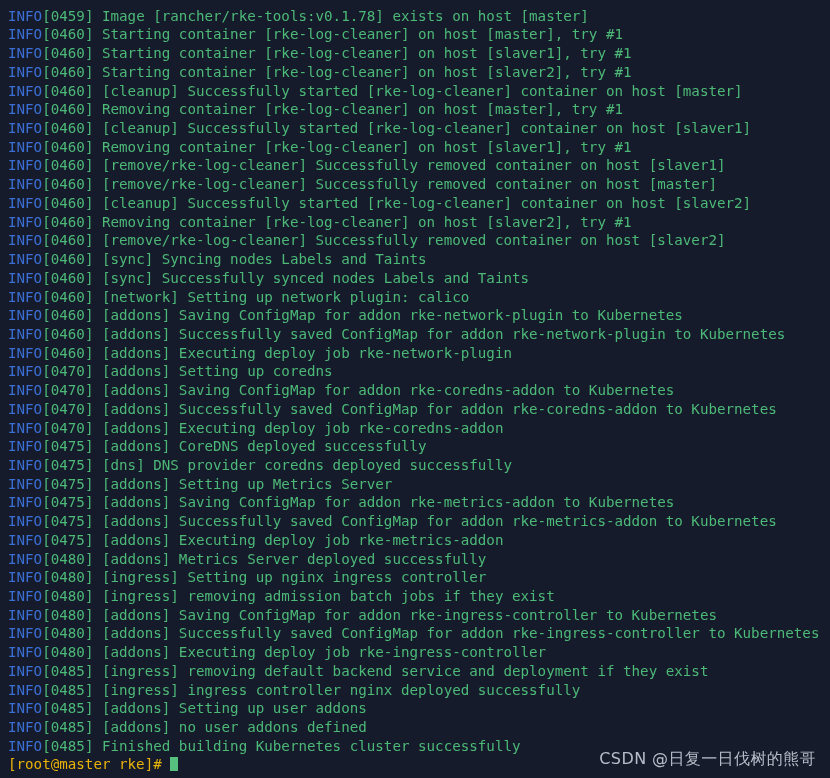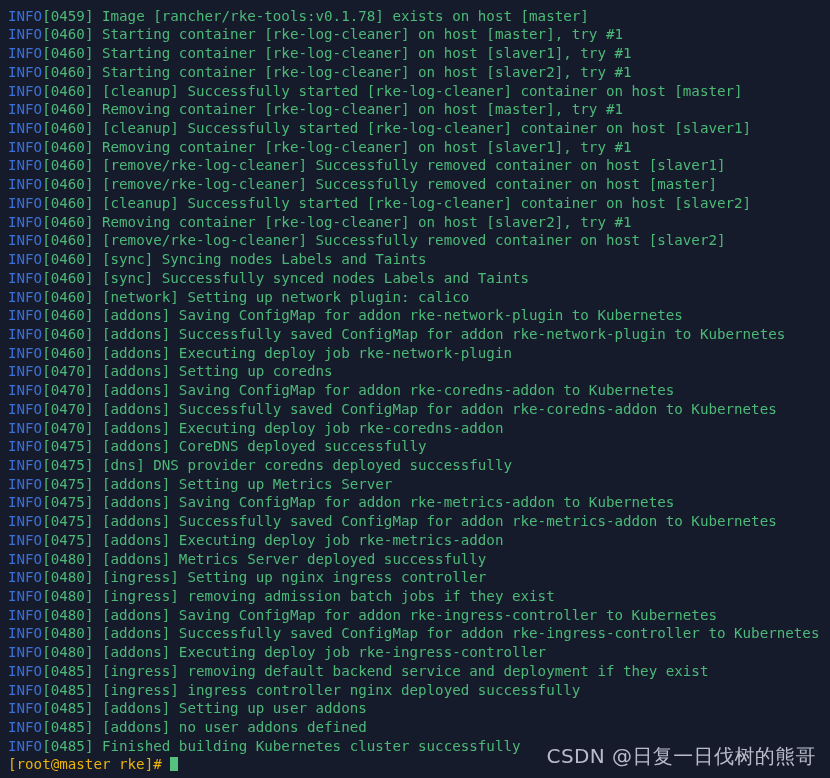--- a/index.html
+++ b/index.html
@@ -44,21 +44,21 @@
     height: 14px;
     background: #56c07f;
     vertical-align: -2px;
   }
   #watermark {
     position: absolute;
     right: 14px;
     bottom: 8px;
     color: #c6cad6;
     font-family: "DejaVu Sans", "Liberation Sans", sans-serif;
-    font-size: 20px;
+    font-size: 16px;
     letter-spacing: 0.4px;
     opacity: 0.92;
     white-space: nowrap;
   }
 </style>
 </head>
 <body>
 
 <div id="terminal">
   <div id="log"><div class="line"><span class="msg">&nbsp;</span></div><div class="line"><span class="lvl">INFO</span><span class="msg">[0459]</span><span class="msg"> Image [rancher/rke-tools:v0.1.78] exists on host [master]</span></div><div class="line"><span class="lvl">INFO</span><span class="msg">[0460]</span><span class="msg"> Starting container [rke-log-cleaner] on host [master], try #1</span></div><div class="line"><span class="lvl">INFO</span><span class="msg">[0460]</span><span class="msg"> Starting container [rke-log-cleaner] on host [slaver1], try #1</span></div><div class="line"><span class="lvl">INFO</span><span class="msg">[0460]</span><span class="msg"> Starting container [rke-log-cleaner] on host [slaver2], try #1</span></div><div class="line"><span class="lvl">INFO</span><span class="msg">[0460]</span><span class="msg"> [cleanup] Successfully started [rke-log-cleaner] container on host [master]</span></div><div class="line"><span class="lvl">INFO</span><span class="msg">[0460]</span><span class="msg"> Removing container [rke-log-cleaner] on host [master], try #1</span></div><div class="line"><span class="lvl">INFO</span><span class="msg">[0460]</span><span class="msg"> [cleanup] Successfully started [rke-log-cleaner] container on host [slaver1]</span></div><div class="line"><span class="lvl">INFO</span><span class="msg">[0460]</span><span class="msg"> Removing container [rke-log-cleaner] on host [slaver1], try #1</span></div><div class="line"><span class="lvl">INFO</span><span class="msg">[0460]</span><span class="msg"> [remove/rke-log-cleaner] Successfully removed container on host [slaver1]</span></div><div class="line"><span class="lvl">INFO</span><span class="msg">[0460]</span><span class="msg"> [remove/rke-log-cleaner] Successfully removed container on host [master]</span></div><div class="line"><span class="lvl">INFO</span><span class="msg">[0460]</span><span class="msg"> [cleanup] Successfully started [rke-log-cleaner] container on host [slaver2]</span></div><div class="line"><span class="lvl">INFO</span><span class="msg">[0460]</span><span class="msg"> Removing container [rke-log-cleaner] on host [slaver2], try #1</span></div><div class="line"><span class="lvl">INFO</span><span class="msg">[0460]</span><span class="msg"> [remove/rke-log-cleaner] Successfully removed container on host [slaver2]</span></div><div class="line"><span class="lvl">INFO</span><span class="msg">[0460]</span><span class="msg"> [sync] Syncing nodes Labels and Taints</span></div><div class="line"><span class="lvl">INFO</span><span class="msg">[0460]</span><span class="msg"> [sync] Successfully synced nodes Labels and Taints</span></div><div class="line"><span class="lvl">INFO</span><span class="msg">[0460]</span><span class="msg"> [network] Setting up network plugin: calico</span></div><div class="line"><span class="lvl">INFO</span><span class="msg">[0460]</span><span class="msg"> [addons] Saving ConfigMap for addon rke-network-plugin to Kubernetes</span></div><div class="line"><span class="lvl">INFO</span><span class="msg">[0460]</span><span class="msg"> [addons] Successfully saved ConfigMap for addon rke-network-plugin to Kubernetes</span></div><div class="line"><span class="lvl">INFO</span><span class="msg">[0460]</span><span class="msg"> [addons] Executing deploy job rke-network-plugin</span></div><div class="line"><span class="lvl">INFO</span><span class="msg">[0470]</span><span class="msg"> [addons] Setting up coredns</span></div><div class="line"><span class="lvl">INFO</span><span class="msg">[0470]</span><span class="msg"> [addons] Saving ConfigMap for addon rke-coredns-addon to Kubernetes</span></div><div class="line"><span class="lvl">INFO</span><span class="msg">[0470]</span><span class="msg"> [addons] Successfully saved ConfigMap for addon rke-coredns-addon to Kubernetes</span></div><div class="line"><span class="lvl">INFO</span><span class="msg">[0470]</span><span class="msg"> [addons] Executing deploy job rke-coredns-addon</span></div><div class="line"><span class="lvl">INFO</span><span class="msg">[0475]</span><span class="msg"> [addons] CoreDNS deployed successfully</span></div><div class="line"><span class="lvl">INFO</span><span class="msg">[0475]</span><span class="msg"> [dns] DNS provider coredns deployed successfully</span></div><div class="line"><span class="lvl">INFO</span><span class="msg">[0475]</span><span class="msg"> [addons] Setting up Metrics Server</span></div><div class="line"><span class="lvl">INFO</span><span class="msg">[0475]</span><span class="msg"> [addons] Saving ConfigMap for addon rke-metrics-addon to Kubernetes</span></div><div class="line"><span class="lvl">INFO</span><span class="msg">[0475]</span><span class="msg"> [addons] Successfully saved ConfigMap for addon rke-metrics-addon to Kubernetes</span></div><div class="line"><span class="lvl">INFO</span><span class="msg">[0475]</span><span class="msg"> [addons] Executing deploy job rke-metrics-addon</span></div><div class="line"><span class="lvl">INFO</span><span class="msg">[0480]</span><span class="msg"> [addons] Metrics Server deployed successfully</span></div><div class="line"><span class="lvl">INFO</span><span class="msg">[0480]</span><span class="msg"> [ingress] Setting up nginx ingress controller</span></div><div class="line"><span class="lvl">INFO</span><span class="msg">[0480]</span><span class="msg"> [ingress] removing admission batch jobs if they exist</span></div><div class="line"><span class="lvl">INFO</span><span class="msg">[0480]</span><span class="msg"> [addons] Saving ConfigMap for addon rke-ingress-controller to Kubernetes</span></div><div class="line"><span class="lvl">INFO</span><span class="msg">[0480]</span><span class="msg"> [addons] Successfully saved ConfigMap for addon rke-ingress-controller to Kubernetes</span></div><div class="line"><span class="lvl">INFO</span><span class="msg">[0480]</span><span class="msg"> [addons] Executing deploy job rke-ingress-controller</span></div><div class="line"><span class="lvl">INFO</span><span class="msg">[0485]</span><span class="msg"> [ingress] removing default backend service and deployment if they exist</span></div><div class="line"><span class="lvl">INFO</span><span class="msg">[0485]</span><span class="msg"> [ingress] ingress controller nginx deployed successfully</span></div><div class="line"><span class="lvl">INFO</span><span class="msg">[0485]</span><span class="msg"> [addons] Setting up user addons</span></div><div class="line"><span class="lvl">INFO</span><span class="msg">[0485]</span><span class="msg"> [addons] no user addons defined</span></div><div class="line"><span class="lvl">INFO</span><span class="msg">[0485]</span><span class="msg"> Finished building Kubernetes cluster successfully</span></div><div class="line promptline"><span>[root@master rke]# </span><span></span><span class="cursor"></span></div></div>

